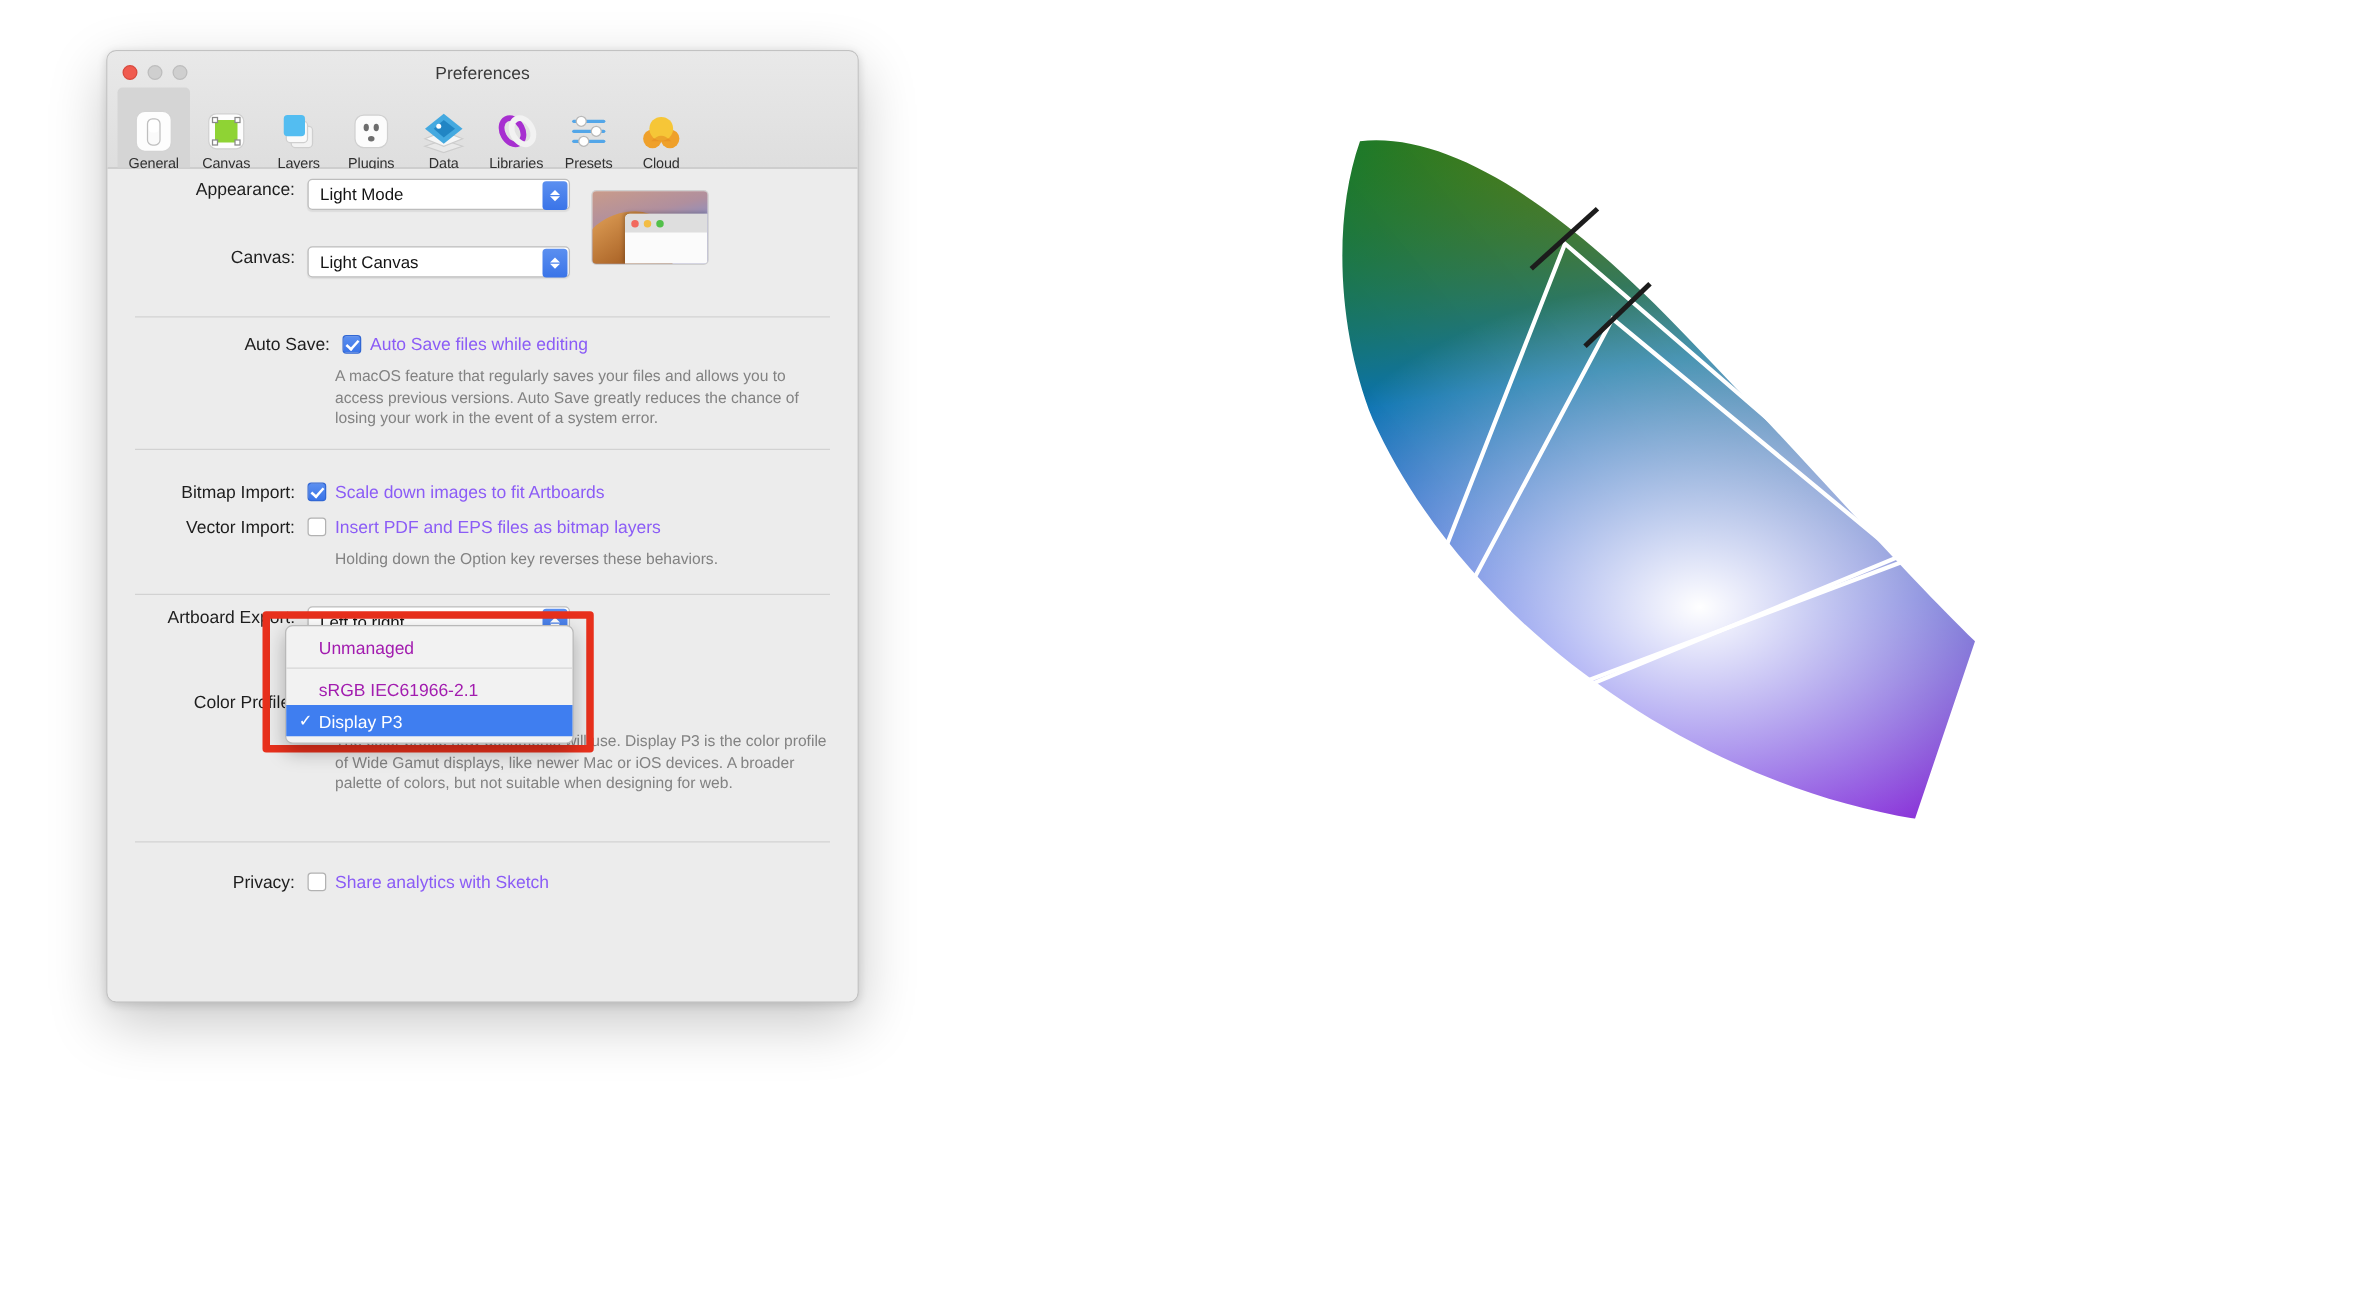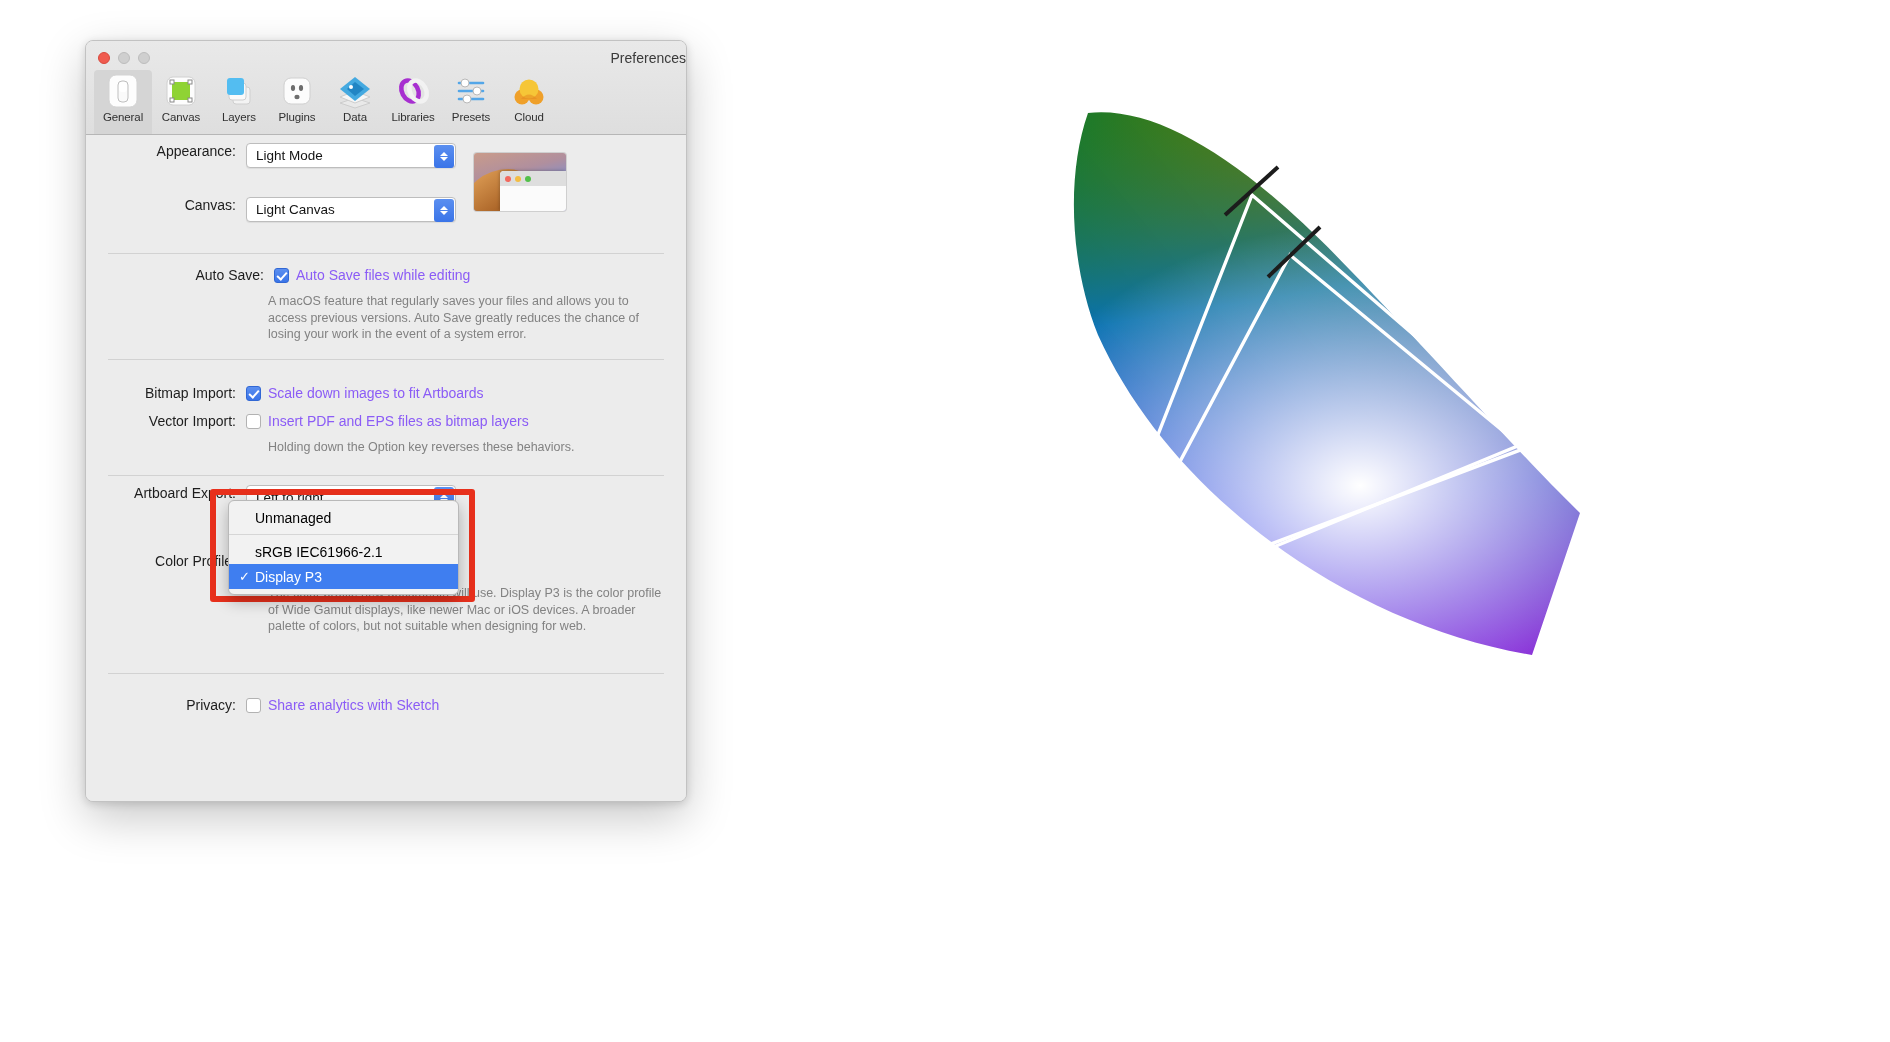--- a/index.html
+++ b/index.html
@@ -29,30 +29,30 @@
     background: linear-gradient(#e9e9e9, #dedede);
     border-bottom: 1px solid #b6b6b6;
   }
   .traffic { position: absolute; left: 12px; top: 11px; display: flex; gap: 8px; }
   .tl { width: 12px; height: 12px; border-radius: 50%; }
   .tl.close  { background: #f05b4f; border: 1px solid #d8493d; }
   .tl.min    { background: #cfcfcf; border: 1px solid #bdbdbd; }
   .tl.zoom   { background: #cfcfcf; border: 1px solid #bdbdbd; }
   .win-title {
     position: absolute; left: 0; right: 0; top: 9px;
-    text-align: right; font-size: 14px; color: #3a3a3a;
+    text-align: center; font-size: 14px; color: #3a3a3a;
   }
   .toolbar {
     position: absolute; left: 0; right: 0; bottom: 0;
     display: flex; align-items: flex-end; padding-left: 8px; height: 66px;
   }
   .tb-item {
     width: 58px; height: 64px;
     display: flex; flex-direction: column; align-items: center; justify-content: flex-start;
-    padding-top: 2px; border-radius: 4px 4px 0 0;
+    padding-top: 16px; border-radius: 4px 4px 0 0;
     cursor: default;
   }
   .tb-item.selected { background: #d5d5d5; }
   .tb-ico { width: 38px; height: 38px; display: block; }
   .tb-lbl { font-size: 11.5px; color: #303030; margin-top: 1px; letter-spacing: -0.1px; }
 
   
   .content { position: relative; height: 668px; background: #ececec; }
   .row { position: absolute; display: flex; align-items: flex-start; }
   .lbl-right { text-align: right; font-size: 14px; color: #1d1d1d; }
@@ -124,21 +124,21 @@
   .menu {
     position: absolute; left: 228px; top: 500px;
     width: 231px;
     background: #f2f2f2;
     border: 1px solid #b9b9b9;
     border-radius: 6px;
     box-shadow: 0 6px 16px rgba(0,0,0,0.28);
     padding: 4px 0 5px 0;
     z-index: 45;
   }
-  .mi { height: 25px; display: flex; align-items: center; font-size: 14px; color: #000000; padding-left: 10px; }
+  .mi { height: 25px; display: flex; align-items: center; font-size: 14px; color: #a21caf; padding-left: 10px; }
   .mi .tick { width: 16px; font-size: 13px; color: #111; }
   .mi .mtxt { }
   .mi.sel { background: #3f7ef0; color: #fff; }
   .mi.sel .tick { color: #fff; }
   .m-sep { height: 1px; background: #d6d6d6; margin: 4px 0; }
 
   
   .gamut { position: absolute; left: 1020px; top: 95px; width: 850px; height: 620px; }
   .gamut svg { display: block; }
 </style>

